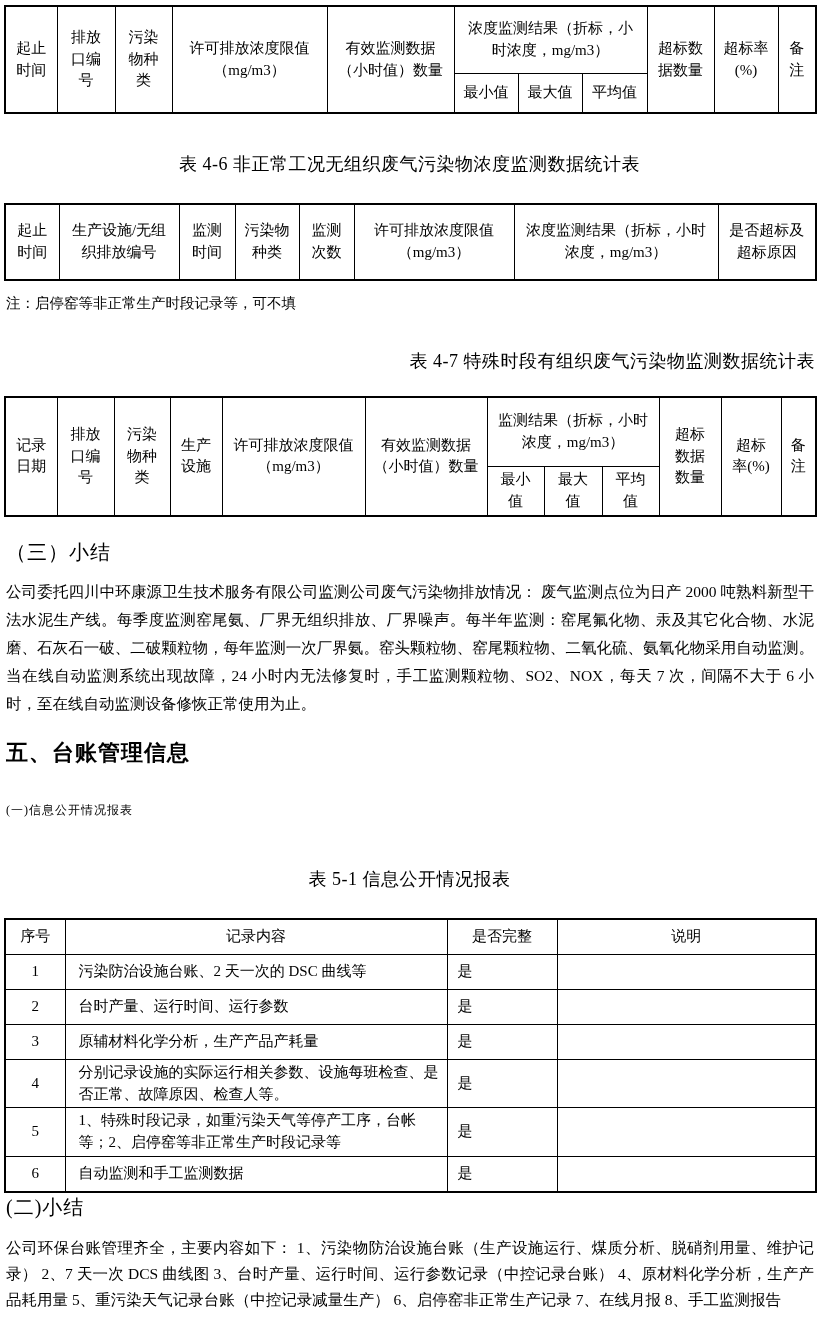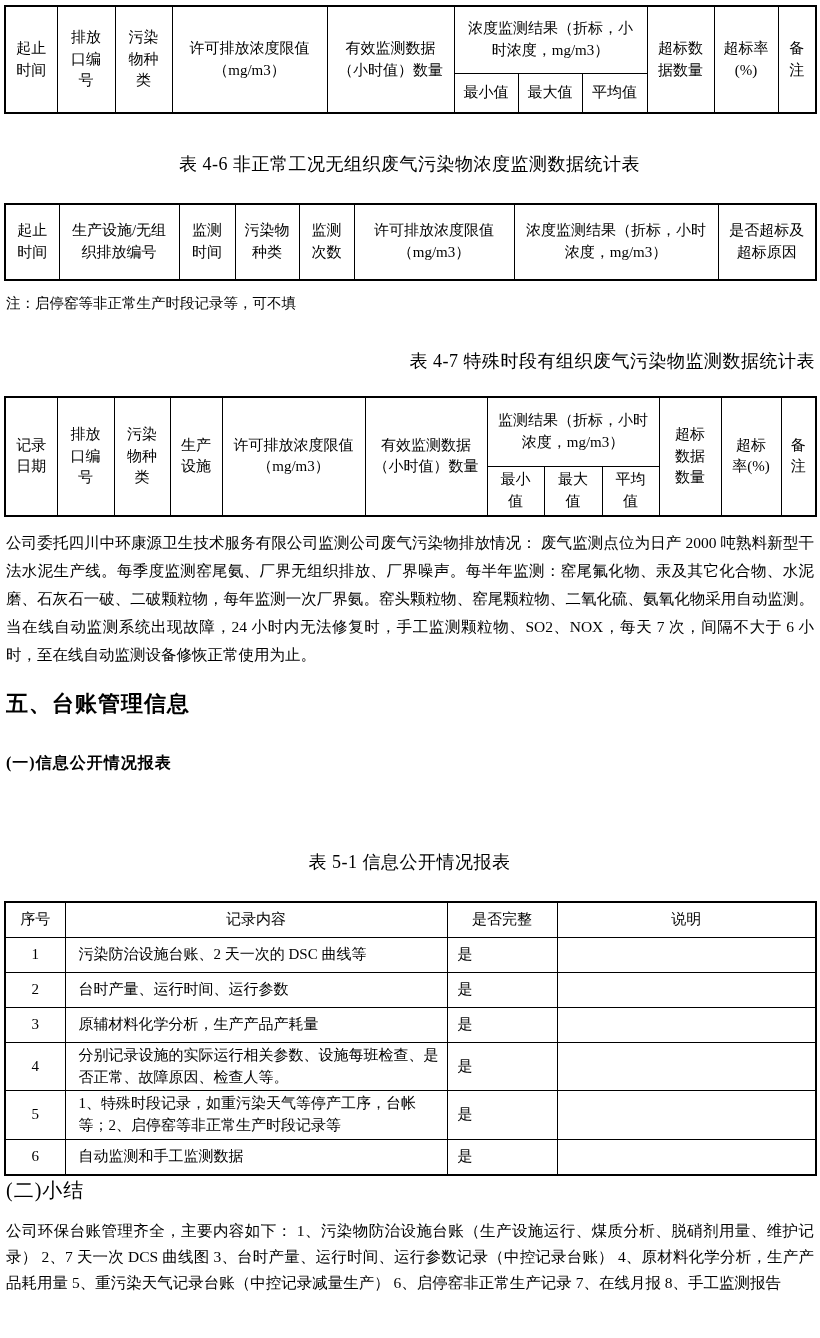--- a/index.html
+++ b/index.html
@@ -40,28 +40,28 @@
   .t51 tr.h1 td{height:30px;}
   .t51 tr.h2 td{height:40px;}
 
   
   .tcaption{
     text-align:center;font-size:18px;line-height:1.4;
     font-weight:400;letter-spacing:.5px;
   }
   .cap46{margin:38px 0 26px 0;}
   .cap47{margin:34px 0 22px 0;text-align:right;}
-  .cap51{margin:76px 0 26px 0;}
+  .cap51{margin:48px 0 26px 0;}
   .note{font-size:14.5px;margin:12px 0 0 2px;line-height:1.5;}
   .h-summary{font-size:20px;font-weight:400;margin:22px 0 0 2px;letter-spacing:1px;}
   .h-section{
     font-size:22px;font-weight:bold;margin:20px 0 0 2px;letter-spacing:1px;
     font-family:Liberation Mono, monospace;
   }
-  .h-sub{font-size:16px;font-weight:700;margin:34px 0 0 2px;letter-spacing:1px;}
+  .h-sub{font-size:12px;font-weight:400;margin:34px 0 0 2px;letter-spacing:1px;}
   .para{
     font-size:15.5px;line-height:28px;text-align:justify;
     margin:12px 0 0 2px;width:808px;
   }
   .para2{line-height:26px;margin-top:14px;}
 </style>
 </head>
 <body>
 
 <div class="page">
@@ -160,20 +160,21 @@
         <th rowspan="2">备注</th>
       </tr>
       <tr class="rowB">
         <th class="pad-x">最小值</th>
         <th class="pad-x">最大值</th>
         <th class="pad-x">平均值</th>
       </tr>
     </tbody>
   </table>
 
+  <div class="h-summary">（三）小结</div>
 
   <div class="para">公司委托四川中环康源卫生技术服务有限公司监测公司废气污染物排放情况： 废气监测点位为日产 2000 吨熟料新型干法水泥生产线。每季度监测窑尾氨、厂界无组织排放、厂界噪声。每半年监测：窑尾氟化物、汞及其它化合物、水泥磨、石灰石一破、二破颗粒物，每年监测一次厂界氨。窑头颗粒物、窑尾颗粒物、二氧化硫、氨氧化物采用自动监测。当在线自动监测系统出现故障，24 小时内无法修复时，手工监测颗粒物、SO2、NOX，每天 7 次，间隔不大于 6 小时，至在线自动监测设备修恢正常使用为止。</div>
 
   <div class="h-section">五、台账管理信息</div>
 
   <div class="h-sub">(一)信息公开情况报表</div>
 
   <div class="tcaption cap51">表 5-1 信息公开情况报表</div>
 
   <table class="doc t51">

